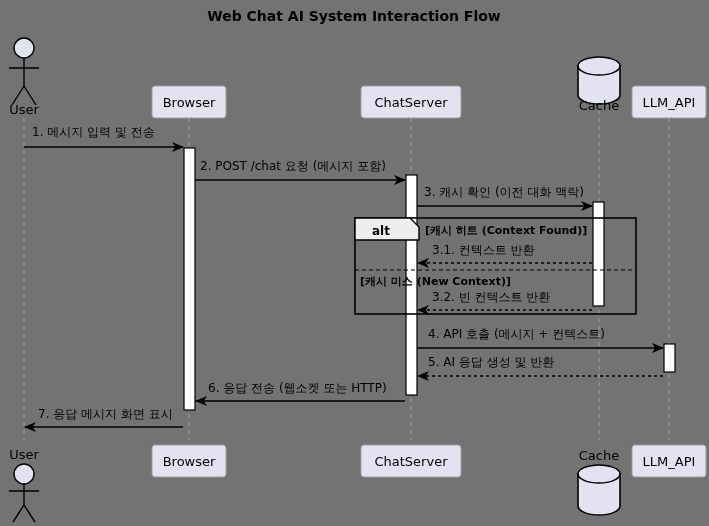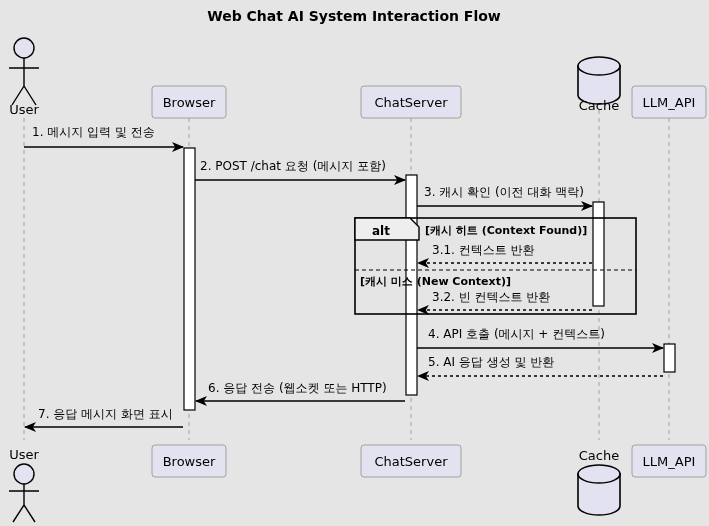--- a/index.html
+++ b/index.html
@@ -10,21 +10,21 @@
   body {
     width: 709px;
     height: 526px;
     overflow: hidden;
     font-family: "DejaVu Sans", "Liberation Sans", sans-serif;
   }
   #diagram-root {
     position: relative;
     width: 709px;
     height: 526px;
-    background: #e5e5e5;
+    background: #737373;
   }
   svg {
     display: block;
   }
   .diagram-title {
     font-family: "DejaVu Sans", "Liberation Sans", sans-serif;
     font-size: 14px;
     font-weight: bold;
     fill: #000000;
   }

